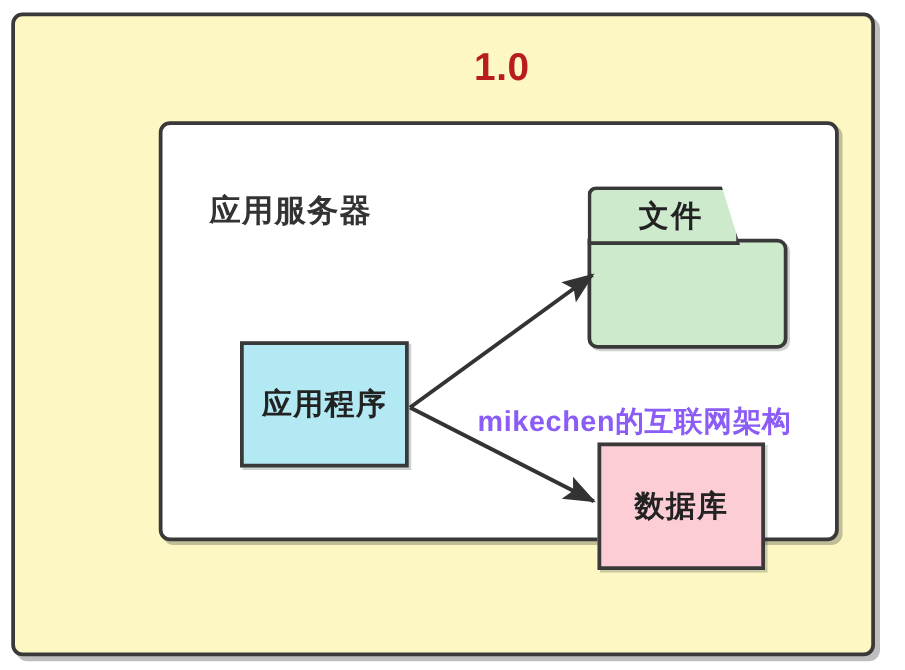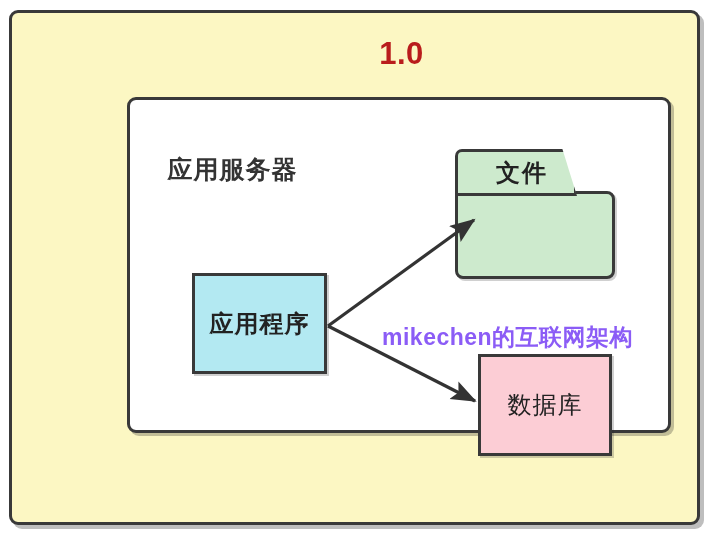--- a/index.html
+++ b/index.html
@@ -72,21 +72,21 @@
     font-size: 25px;
     font-weight: bold;
     color: #333333;
     line-height: 1.35;
     letter-spacing: 1px;
   }
 
   
   .folder {
     position: absolute;
-    left: 325px;
+    left: 340px;
     top: 49px;
     width: 160px;
     height: 130px;
   }
   .folder-tab {
     position: absolute;
     left: 0;
     top: 0;
     width: 122px;
     height: 47px;
@@ -154,21 +154,21 @@
     box-sizing: border-box;
     background: #fccdd5;
     border: 3px solid #393939;
     display: flex;
     align-items: center;
     justify-content: center;
     box-shadow: 2px 2px 0 rgba(40,40,40,0.22);
   }
   .db-box-label {
     font-size: 24px;
-    font-weight: normal;
+    font-weight: bold;
     color: #222222;
     letter-spacing: 1px;
   }
 
   
   .arrows {
     position: absolute;
     left: 0;
     top: 0;
     width: 544px;

